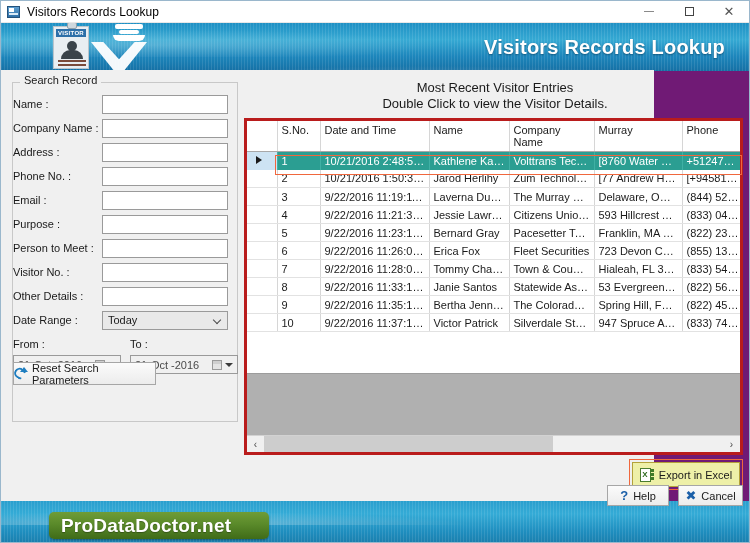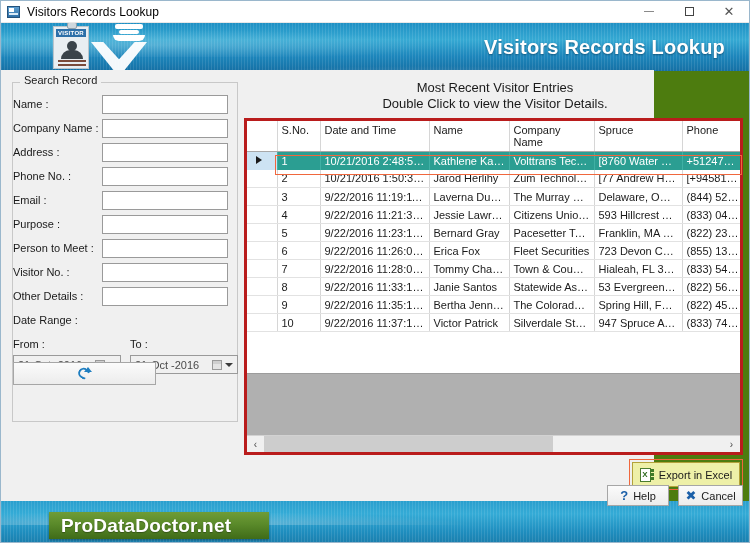--- a/index.html
+++ b/index.html
@@ -3,21 +3,21 @@
 <meta charset="utf-8">
 <title>Visitors Records Lookup</title>
 <style>
   html,body{margin:0;padding:0;}
   body{
     width:750px;height:543px;overflow:hidden;
     font-family:"Liberation Sans","DejaVu Sans",sans-serif;
     font-size:11px;color:#1a1a1a;background:#f0f0f0;
     -webkit-font-smoothing:antialiased;
   }
-  .window{position:relative;width:750px;height:543px;background:#4d7c0f;
+  .window{position:relative;width:750px;height:543px;background:#701a75;
     border:1px solid #9ab7cc;box-sizing:border-box;overflow:hidden;}
 
   
   .titlebar{height:21px;background:#ffffff;display:flex;align-items:center;
     position:relative;border-bottom:1px solid #e8e8e8;}
   .title-icon{width:14px;height:14px;margin-left:6px;margin-right:6px;position:relative;flex:none;}
   .title-icon .b1{position:absolute;left:0;top:1px;width:13px;height:12px;
      background:linear-gradient(#5f9fd0,#2d6fa8);border:1px solid #23527c;box-sizing:border-box;}
   .title-icon .b2{position:absolute;left:2px;top:3px;width:5px;height:4px;background:#fff;}
   .title-icon .b3{position:absolute;left:2px;top:8px;width:9px;height:2px;background:#d9eaf7;}
@@ -159,21 +159,21 @@
      background:
       repeating-linear-gradient(90deg, rgba(255,255,255,.10) 0 1px, rgba(0,0,0,0) 1px 3px),
       linear-gradient(180deg,#2a9fce 0%,#34abd6 30%,#1e8dbe 72%,#1a7dab 100%);
      overflow:hidden;}
   .footer .fw{position:absolute;left:0;right:0;top:-10px;height:34px;
      background:radial-gradient(ellipse 460px 20px at 22% 100%, rgba(255,255,255,.34) 0%, rgba(255,255,255,0) 66%);}
   .btn-help{position:absolute;left:606px;top:484px;width:62px;height:21px;}
   .btn-cancel{position:absolute;left:677px;top:484px;width:65px;height:21px;}
   .q{color:#1b5fa8;font-weight:bold;font-size:13px;line-height:1;}
   .xm{color:#1b5fa8;font-weight:bold;font-size:13px;line-height:1;}
-  .brand{position:absolute;left:48px;top:511px;width:220px;height:27px;border-radius:0;
+  .brand{position:absolute;left:48px;top:511px;width:220px;height:27px;border-radius:5px;
      background:linear-gradient(180deg,#6f9c37 0%,#5a8a2a 45%,#3f6b18 100%);
      box-shadow:0 1px 2px rgba(0,0,0,.35);display:flex;align-items:center;}
   .brand span{color:#ffffff;font-size:19px;font-weight:bold;letter-spacing:.2px;margin-left:12px;
      text-shadow:0 1px 1px rgba(0,0,0,.3);}
 </style>
 </head>
 <body>
 
 <div class="window">
 
@@ -256,38 +256,43 @@
           <input class="finput" type="text" style="">
         </div>
         <div class="frow" style="top: 217px;">
           <div class="flabel">Other Details :</div>
           <input class="finput" type="text" style="">
         </div>
       </div>
 
     <div class="frow" style="top:241px;">
       <div class="flabel">Date Range :</div>
+      <div class="fselect">
+        <span class="cv">Today</span>
+        <span class="chev"></span>
+      </div>
     </div>
 
     <div class="dtlabel" style="left:12px;top:268px;">From :</div>
     <div class="dtlabel" style="left:129px;top:268px;">To :</div>
 
     <div class="dtbox" style="left:12px;top:285px;width:108px;">
       <span class="dv">21-Oct -2016</span>
       <span class="cal"></span>
       <span class="ar"></span>
     </div>
     <div class="dtbox" style="left:129px;top:285px;width:108px;">
       <span class="dv">21-Oct -2016</span>
       <span class="cal"></span>
       <span class="ar"></span>
     </div>
 
     <div class="btn btn-reset">
       <span class="icn-refresh"></span>
+      <span>Reset Search Parameters</span>
     </div>
 
 
     <div class="gridhead">
       <div>Most Recent Visitor Entries</div>
       <div>Double Click to view the Visitor Details.</div>
     </div>
 
     <div class="grid">
       <table class="gtable">
@@ -303,21 +308,21 @@
         <thead>
           <tr>
             <th class="rh"></th>
             <th>S.No.</th>
             <th>Date and Time</th>
             <th>Name</th>
             <th>
               <span>Company</span><br>
               <span>Name</span>
             </th>
-            <th>Spruce</th>
+            <th>Murray</th>
             <th>Phone</th>
           </tr>
         </thead>
         <tbody id="grid-body">
             <tr class="sel">
               <td class="rh"></td>
               <td>1</td>
               <td>10/21/2016 2:48:53 PM</td>
               <td>Kathlene Kalish</td>
               <td>Volttrans Technol...</td>

